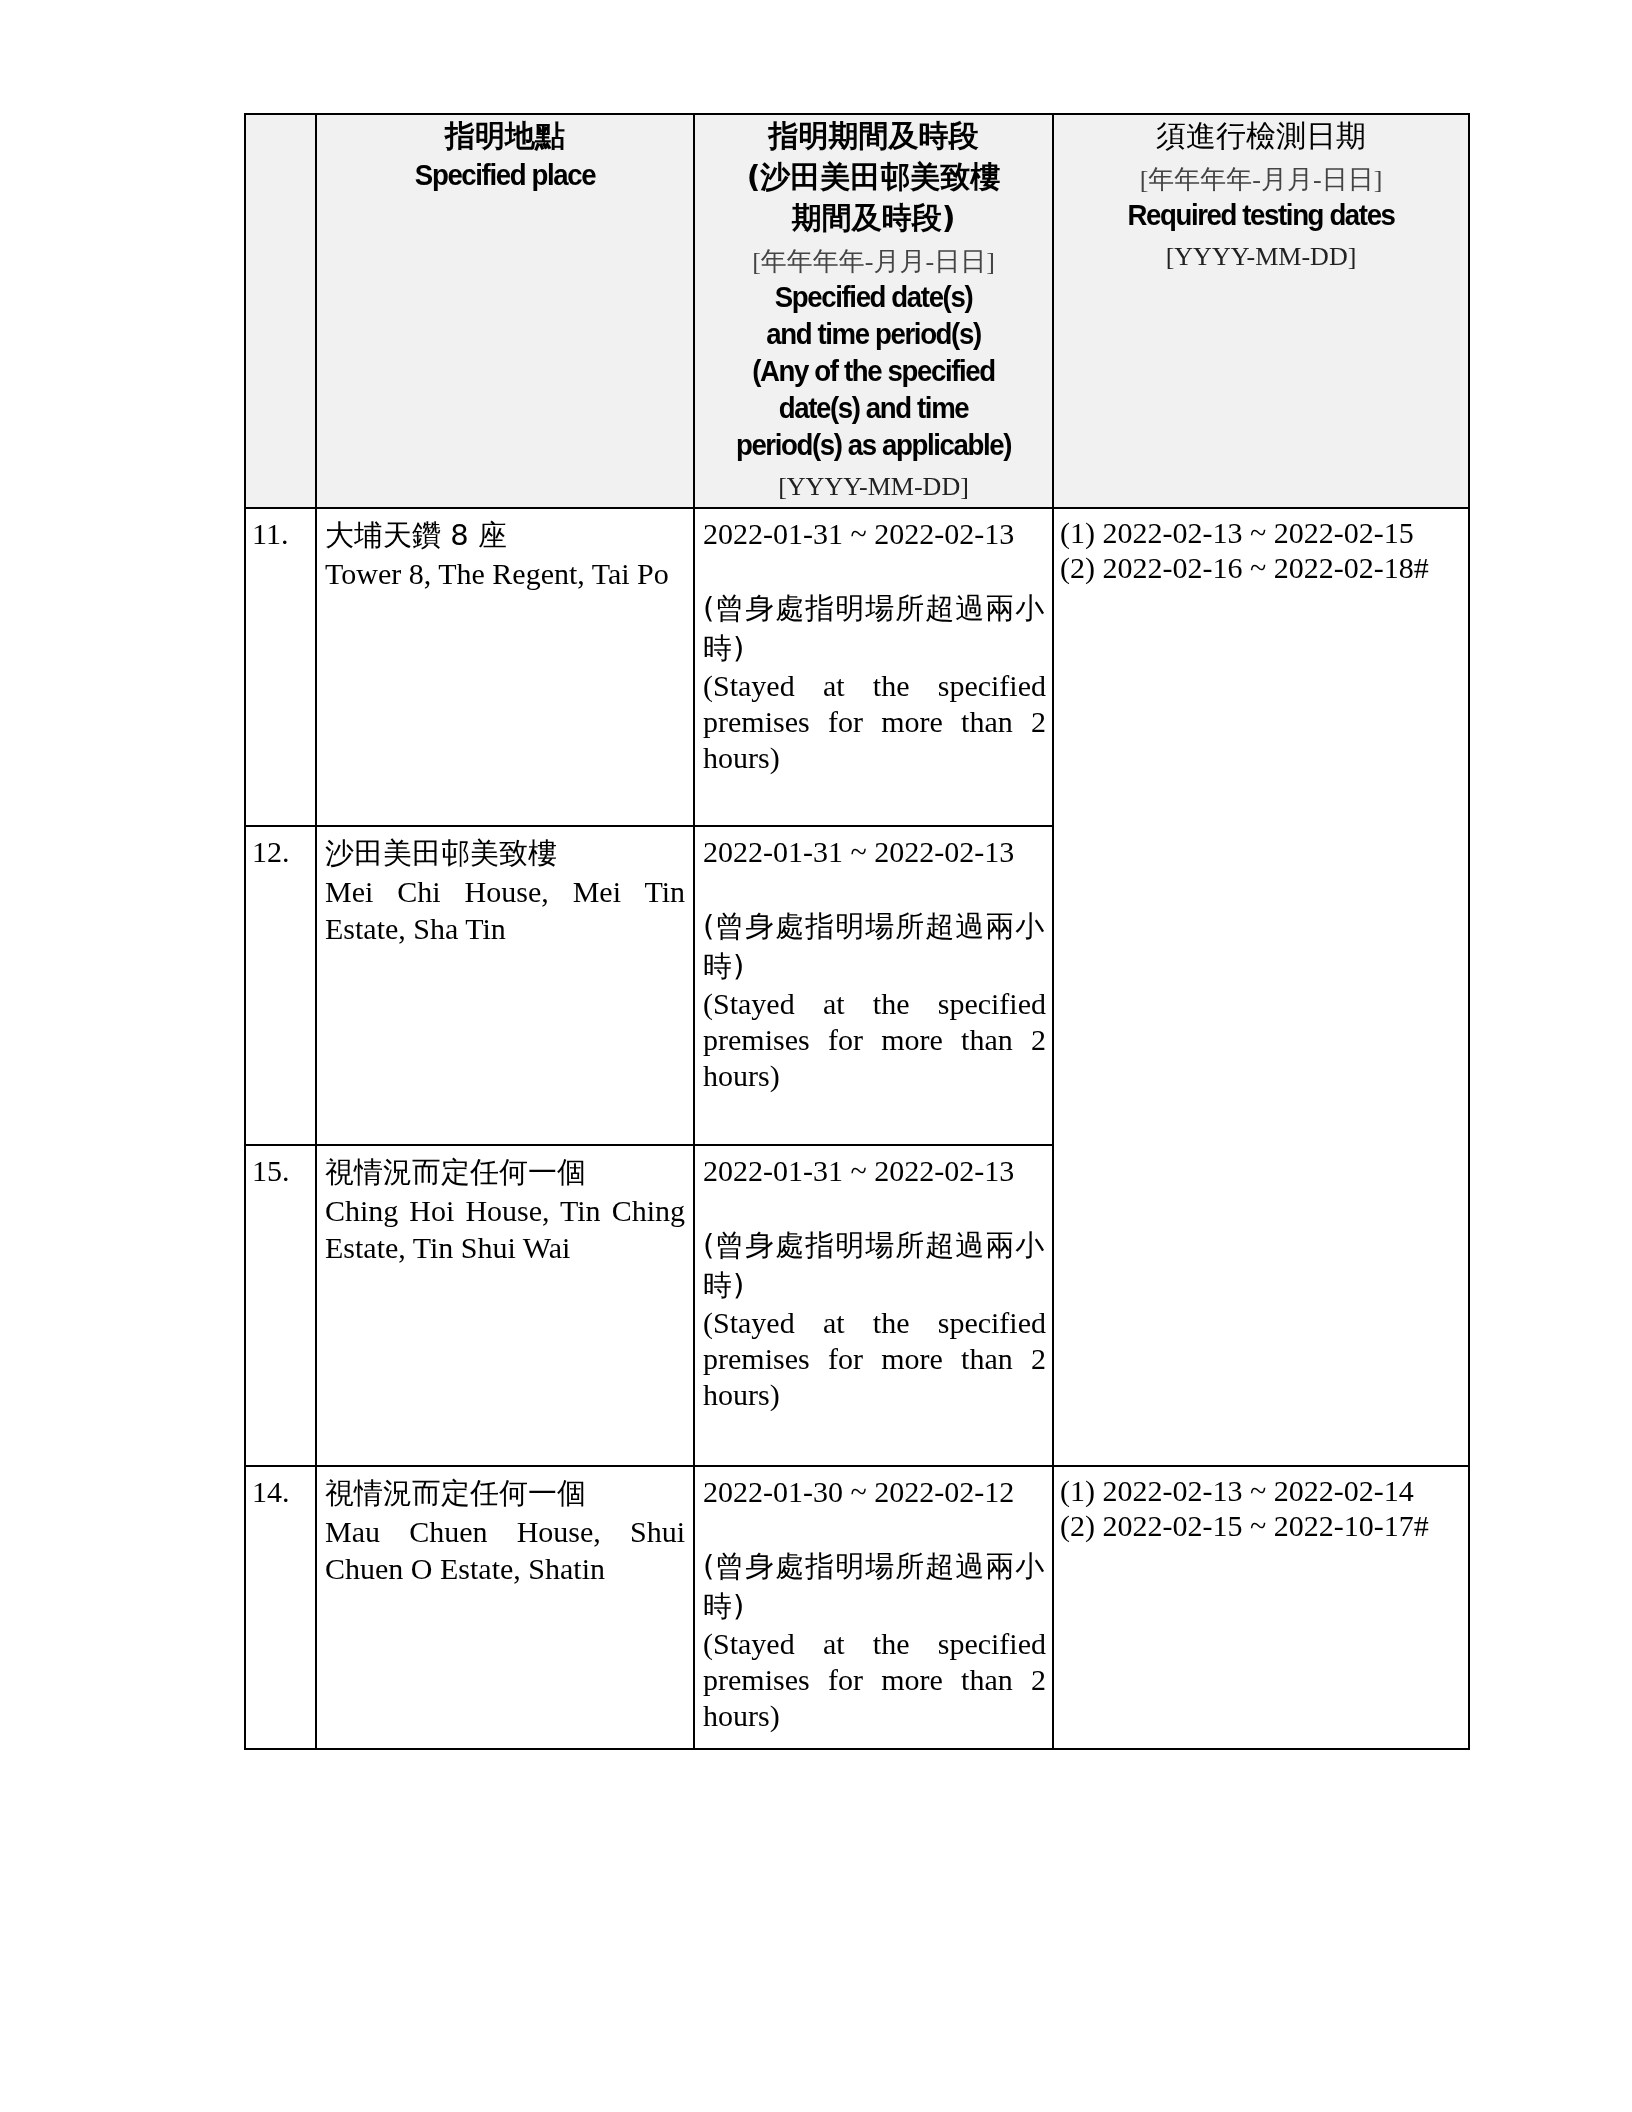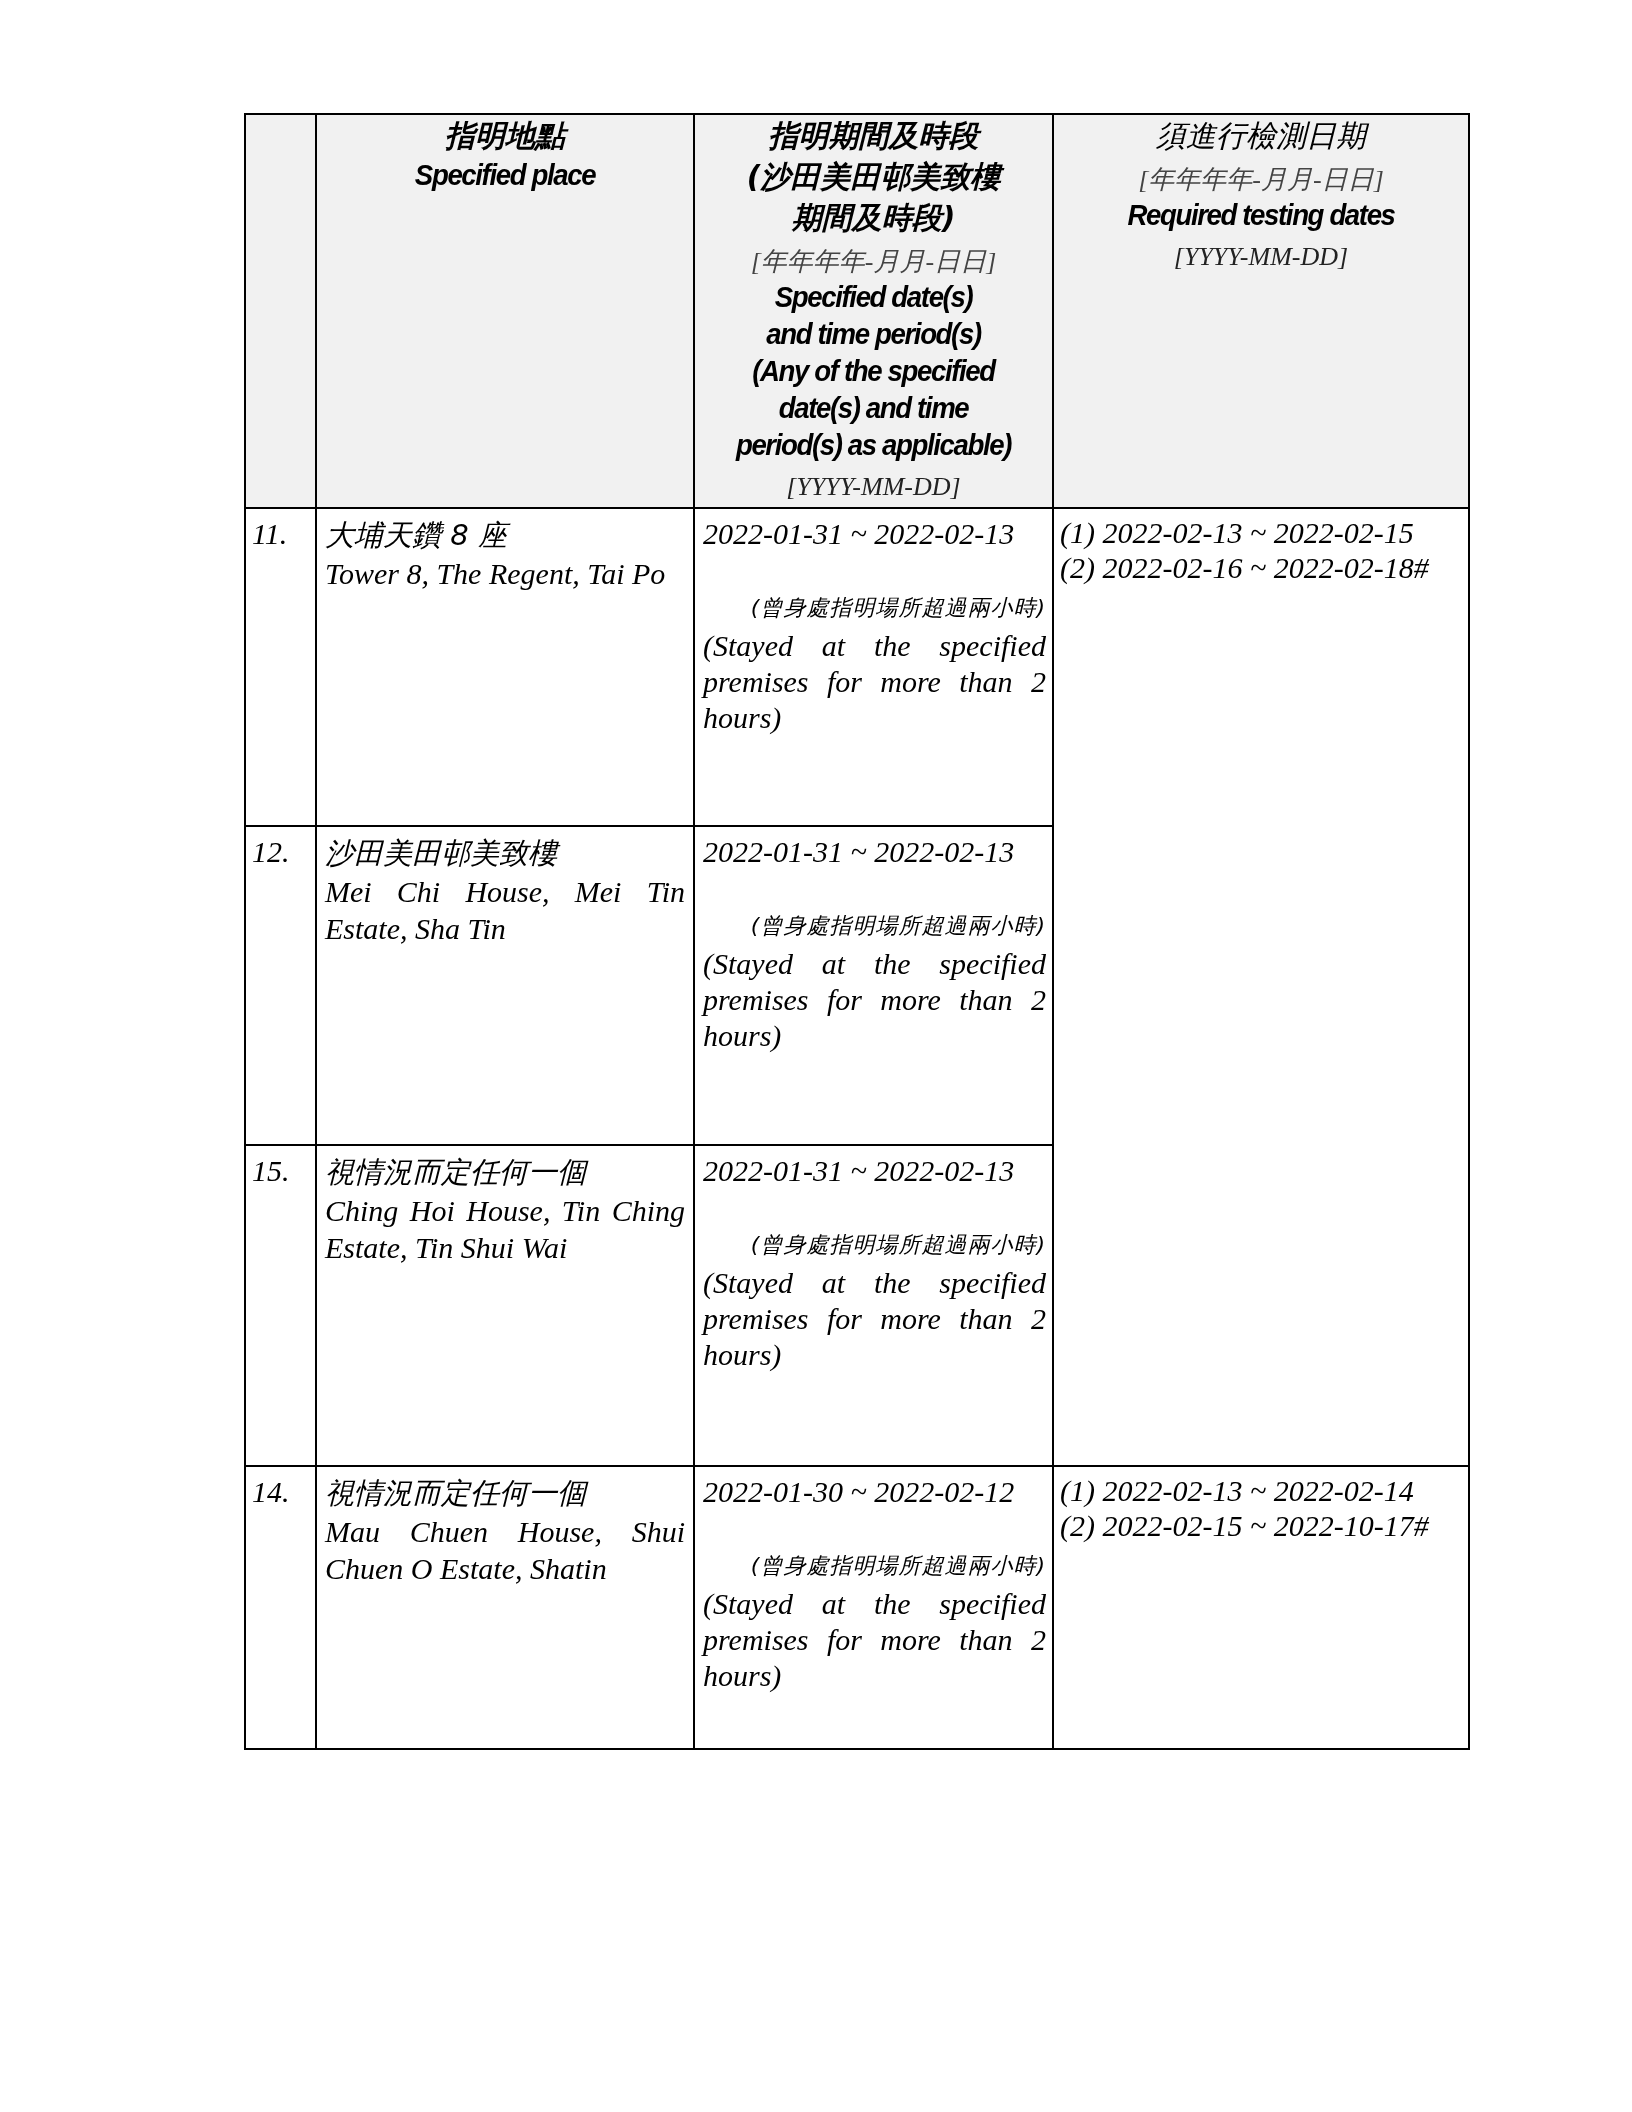--- a/index.html
+++ b/index.html
@@ -6,21 +6,20 @@
     body { width: 1632px; height: 2112px; position: relative; overflow: hidden; }
     .page { position: absolute; left: 0; top: 0; width: 1632px; height: 2112px; background: #fff; }
     table.notice {
       position: absolute;
       left: 244px; top: 113px;
       width: 1224px;
       border-collapse: collapse;
       table-layout: fixed;
       font-family: "Liberation Serif", serif;
       color: #000;
-      font-style: italic;
     }
     table.notice td, table.notice th {
       border: 2px solid #000;
       vertical-align: top;
       padding: 0;
     }
     col.c-num { width: 71px; }
     col.c-place { width: 378px; }
     col.c-period { width: 359px; }
     col.c-test { width: 416px; }
@@ -53,21 +52,21 @@
       margin-top: 8px;
     }
     .h-fmt.grey { color: #444; }
     .row td { font-size: 30px; line-height: 37px; }
     .num { padding: 6px 0 0 6px !important; }
     .place { padding: 6px 8px 0 8px !important; }
     .place .zh { font-family: "DejaVu Sans", sans-serif; font-size: 29px; line-height: 40px; }
     .place .en { text-align: justify; text-align-last: left; }
     .period { padding: 6px 6px 0 8px !important; }
     .period .date { white-space: nowrap; margin-bottom: 36px; }
-    .period .zh { font-family: "DejaVu Sans", sans-serif; font-size: 22px; line-height: 40px; letter-spacing: 1px; text-align: right; }
+    .period .zh { font-family: "DejaVu Sans", sans-serif; font-size: 29px; line-height: 40px; letter-spacing: 1px; }
     .period .en { text-align: justify; text-align-last: left; line-height: 36px; }
     .test { padding: 6px 6px 0 6px !important; }
     .test div { white-space: nowrap; line-height: 35px; }
     tr.r11 td { height: 310px; }
     tr.r12 td { height: 311px; }
     tr.r13 td { height: 313px; }
     tr.r14 td { height: 275px; }
   </style>
 </head>
 <body>

